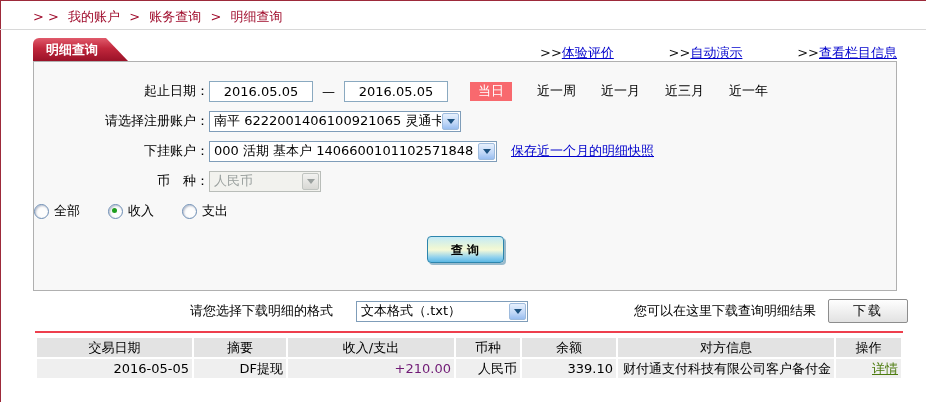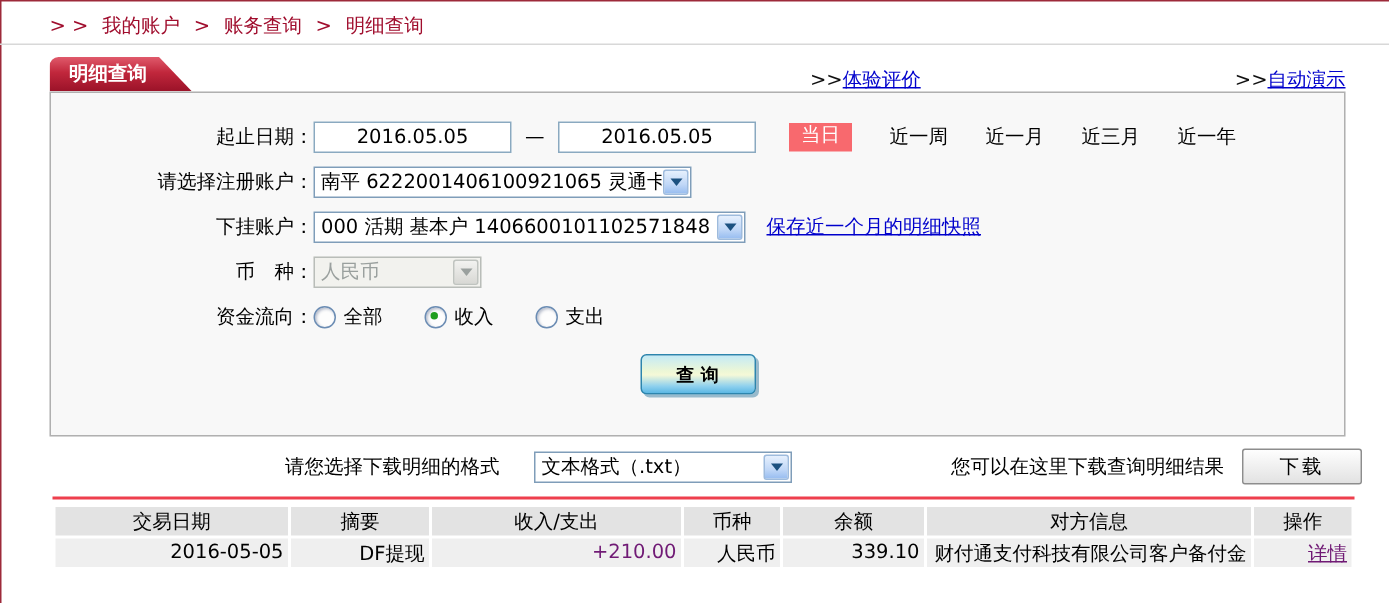--- a/index.html
+++ b/index.html
@@ -35,21 +35,21 @@
   
   .panel {
     position:absolute; left:33px; top:61px; width:864px; height:230px;
     background:#f8f8f8; border:1px solid #b0b0b0; box-sizing:border-box;
   }
   .form { padding-top:17px; }
   .row { display:flex; align-items:center; margin-bottom:6px; height:24px; }
   .row-label { width:175px; text-align:right; flex:0 0 175px; }
 
   .date-input {
-    width:132px; height:21px; border:1px solid #8aa9c0; background:#fff;
+    width:104px; height:21px; border:1px solid #8aa9c0; background:#fff;
     text-align:center; font-size:13px; font-family:inherit; box-sizing:border-box; padding:0;
   }
   .dash { margin:0 9px; }
   .badge { margin-left:22px; background:#f8696e; color:#fff; padding:2px 8px 3px; line-height:14px; }
   .quick { margin-left:25px; color:#000; cursor:pointer; white-space:nowrap; }
 
   
   .select {
     height:21px; background:#fff; border:1px solid #7f9db9; box-sizing:border-box;
     display:flex; align-items:center; justify-content:space-between; cursor:default;
@@ -106,21 +106,21 @@
     border:1px solid #8d8d8d; border-radius:2px;
     background:linear-gradient(180deg,#fefefe,#e2e2e2);
   }
 
   
   .red-line { position:absolute; top:331px; left:35px; width:868px; height:2px; background:#ee3f4d; }
   .results { position:absolute; top:336px; left:35px; width:868px; border-collapse:separate; border-spacing:2px; font-size:13px; }
   .results th { background:#e3e3e3; font-weight:normal; height:19px; text-align:center; padding:0 2px; }
   .results td { background:#efefef; height:19px; text-align:right; padding:0 3px; white-space:nowrap; }
   .amount-pos { color:#701a75; }
-  .detail-link { color:#701a75; text-decoration:underline; }
+  .detail-link { color:#4d7c0f; text-decoration:underline; }
 </style>
 </head>
 <body>
 
 <div class="page">
   <div class="edge-top"></div>
   <div class="edge-left"></div>
 
   <div class="breadcrumb">
     <span>&gt; &gt;</span>
@@ -132,20 +132,23 @@
   </div>
   <div class="top-sep"></div>
 
   <div class="tab">明细查询</div>
   <div class="top-links">
     <a href="#">
       <span class="gt">&gt;&gt;</span><span class="lt">体验评价</span>
     </a>
     <a href="#">
       <span class="gt">&gt;&gt;</span><span class="lt">自动演示</span>
+    </a>
+    <a href="#">
+      <span class="gt">&gt;&gt;</span><span class="lt">查看栏目信息</span>
     </a>
   </div>
 
   <div class="panel">
     <div class="form">
 
       <div class="row">
         <span class="row-label">起止日期：</span>
         <input class="date-input" value="2016.05.05" style="">
         <span class="dash">—</span>
@@ -182,21 +185,20 @@
         <span class="row-label">币　种：</span>
         <div class="select disabled sel-currency">
           <span class="select-text">人民币</span>
           <span class="select-arrow">
               <span class="tri"></span>
             </span>
         </div>
       </div>
 
       <div class="row">
-        <span class="row-label">资金流向：</span>
         <div class="radio-group">
           <span class="radio-opt">
             <span class="radio"></span>
             <span>全部</span>
           </span>
           <span class="radio-opt">
             <span class="radio checked"></span>
             <span>收入</span>
           </span>
           <span class="radio-opt">

